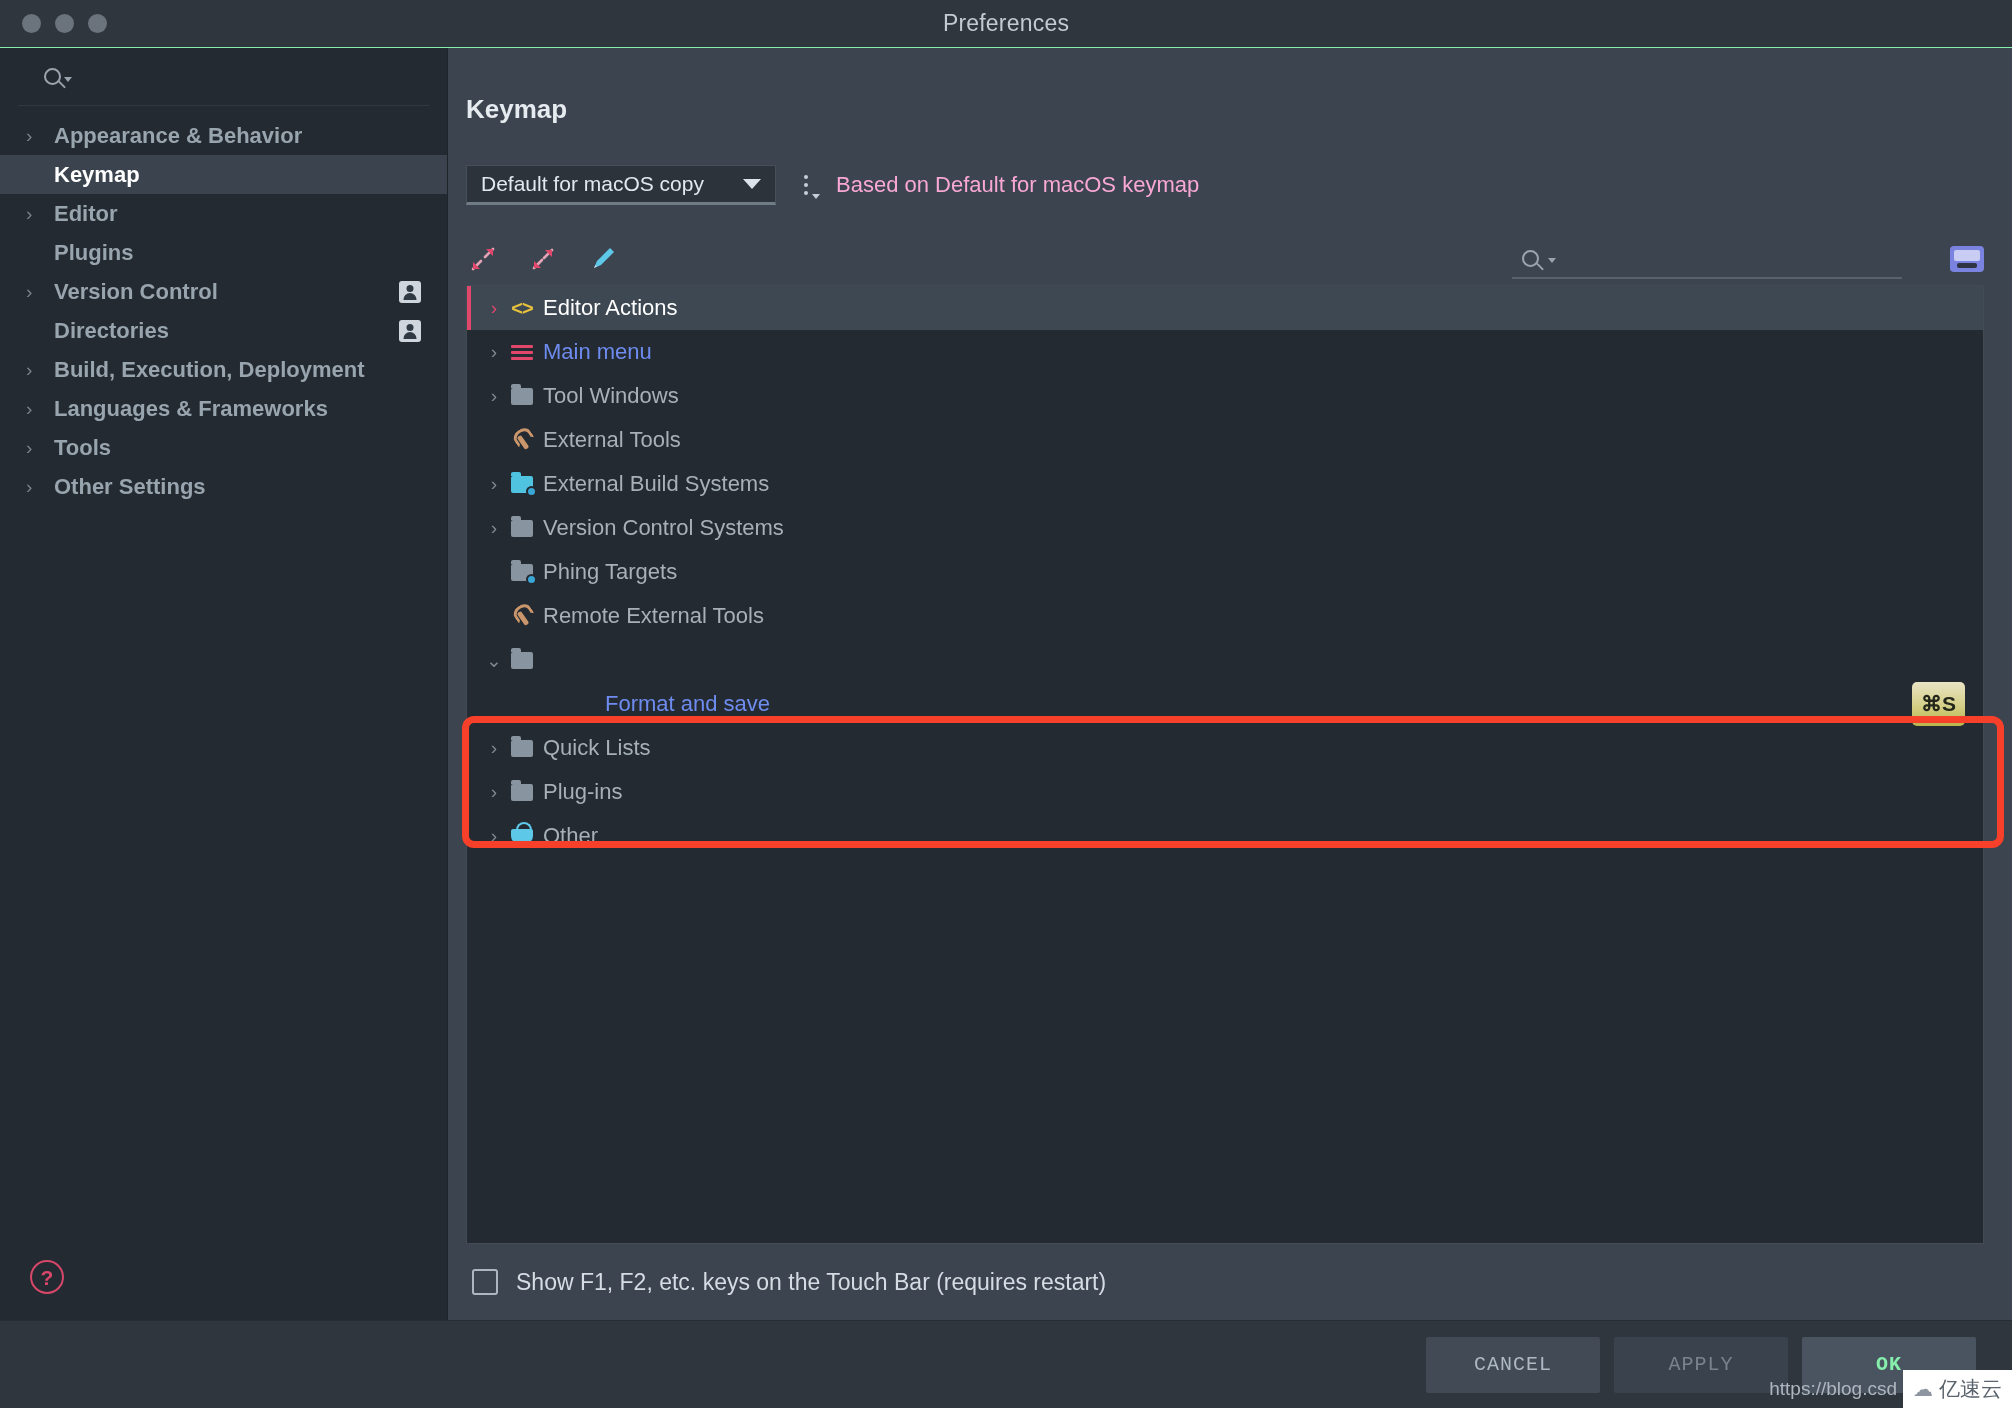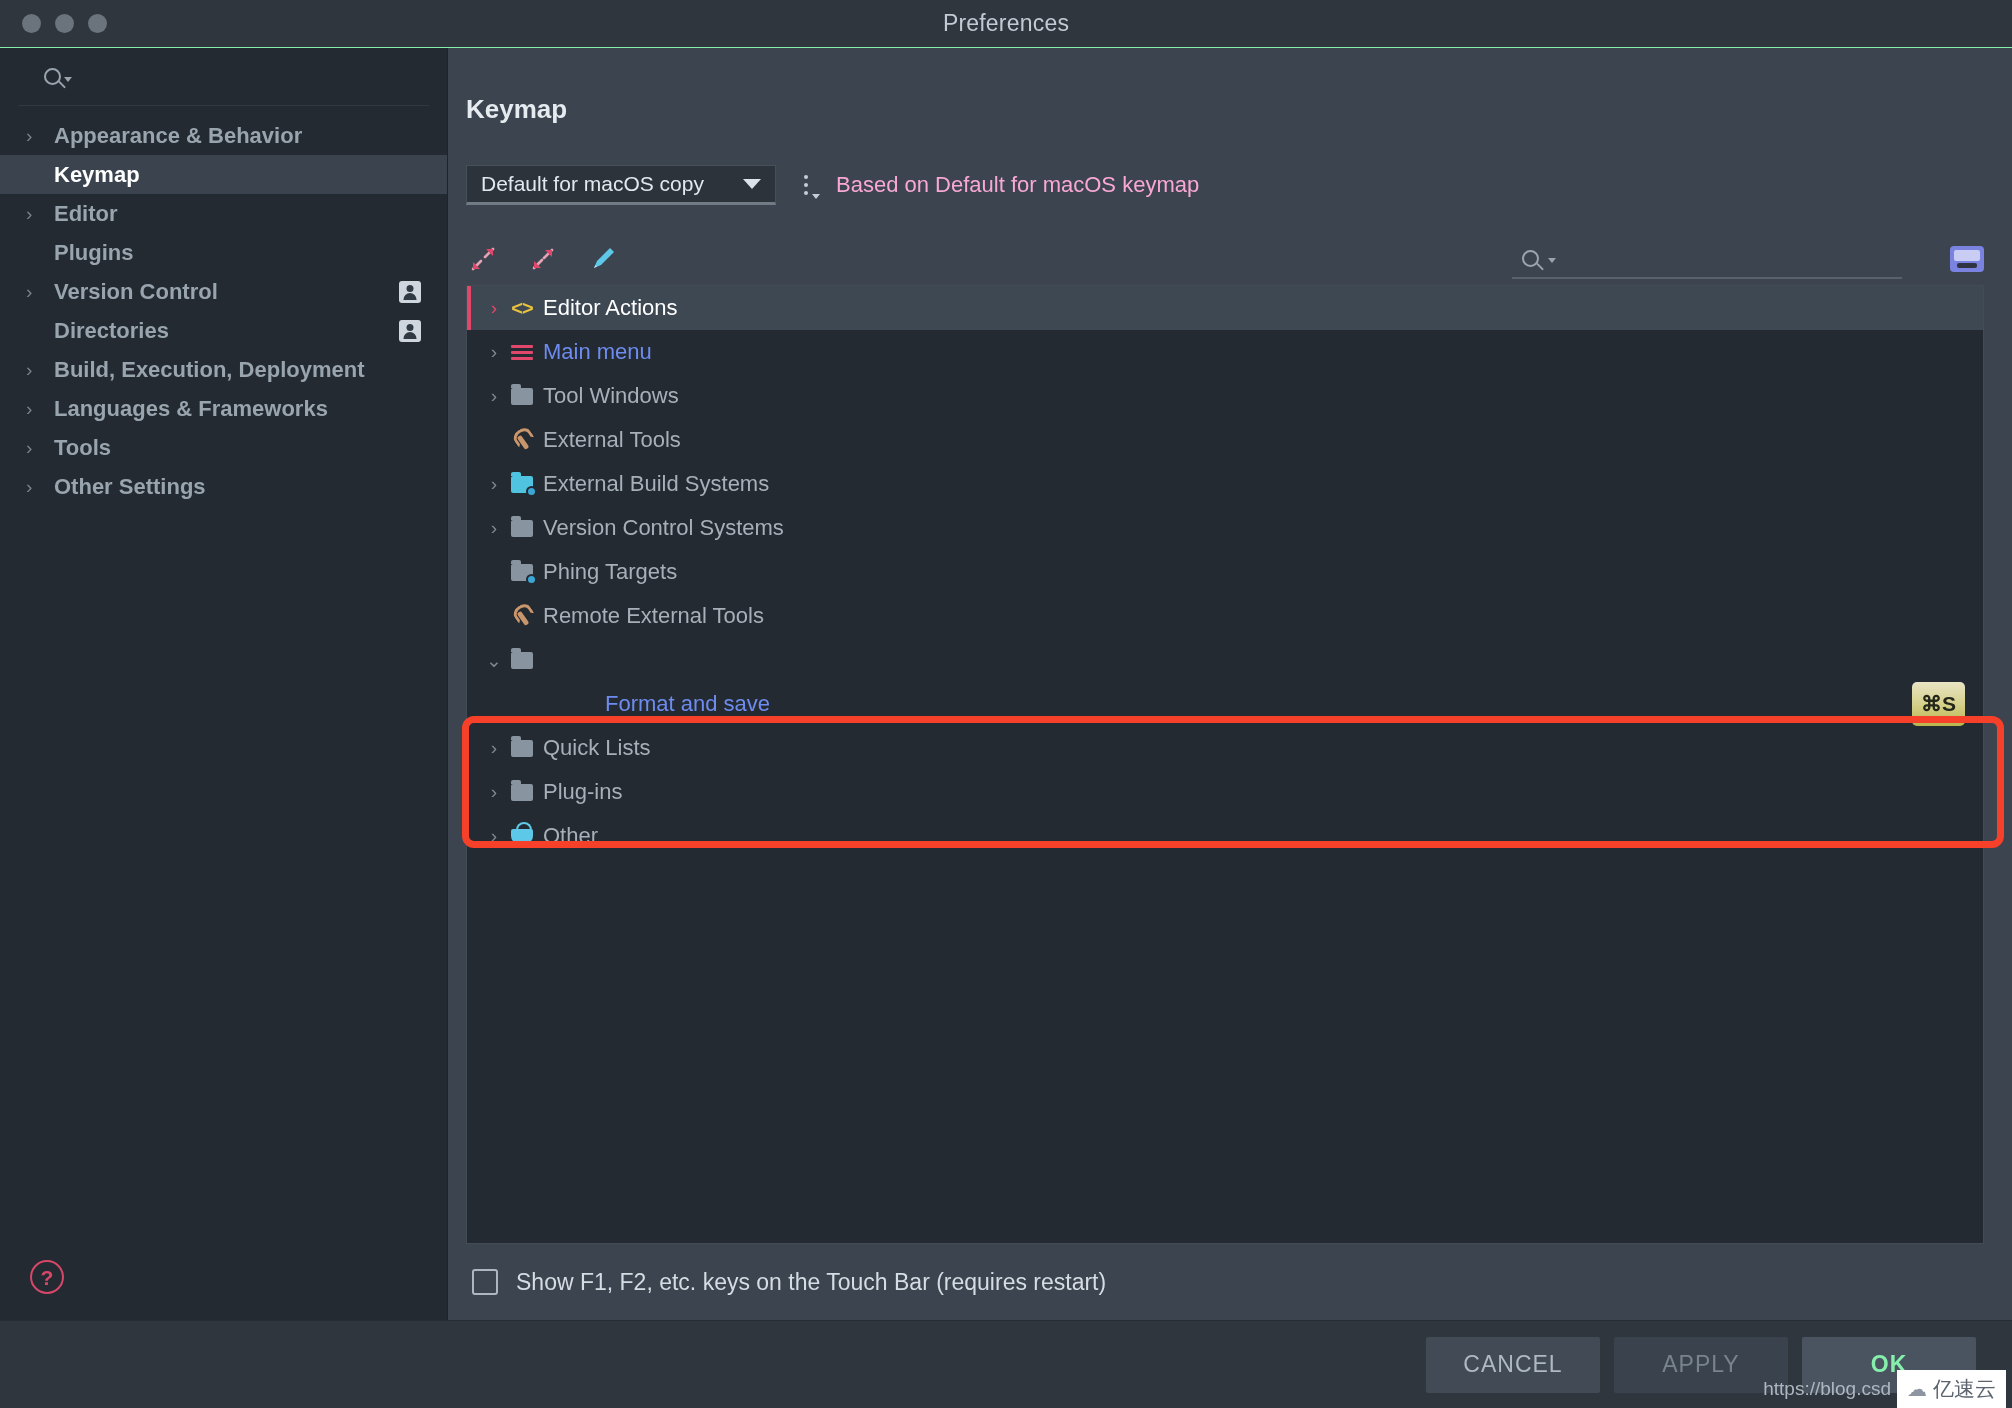--- a/index.html
+++ b/index.html
@@ -278,29 +278,29 @@
     height: 88px; flex: 0 0 88px;
     background: #2f363e;
     display: flex; align-items: center; justify-content: flex-end;
     padding-right: 36px; gap: 14px;
     border-top: 1px solid #272d34;
     position: relative;
   }
   .btn {
     min-width: 174px; height: 56px;
     display: flex; align-items: center; justify-content: center;
-    font-size: 23px; letter-spacing: 1px;
+    font-size: 20px; letter-spacing: 1px;
     background: #414a55; color: #aeb9c4;
-    border: none; border-radius: 2px;
+    border: none; border-radius: 2px; font-family: Liberation Mono, monospace;
   }
   .btn.dim { background: #3a434d; color: #79838e; }
   .btn.primary { background: #4a5360; color: #86efac; font-weight: bold; }
 
   .watermark {
-    position: absolute; right: 6px; bottom: 0;
+    position: absolute; right: 0; bottom: 0;
     display: flex; align-items: center; z-index: 60;
   }
   .wm-url { font-size: 19px; color: #aeb6bf; margin-right: 6px; white-space: nowrap; }
   .wm-chip {
     background: #ffffff; display:flex; align-items:center; gap:6px;
     padding: 5px 10px; height: 38px;
   }
   .wm-cloud { font-size: 20px; color: #8d96a0; }
   .wm-cn { font-size: 21px; color: #5b636d; font-weight: normal; font-family: "DejaVu Sans", sans-serif; }
 </style>

